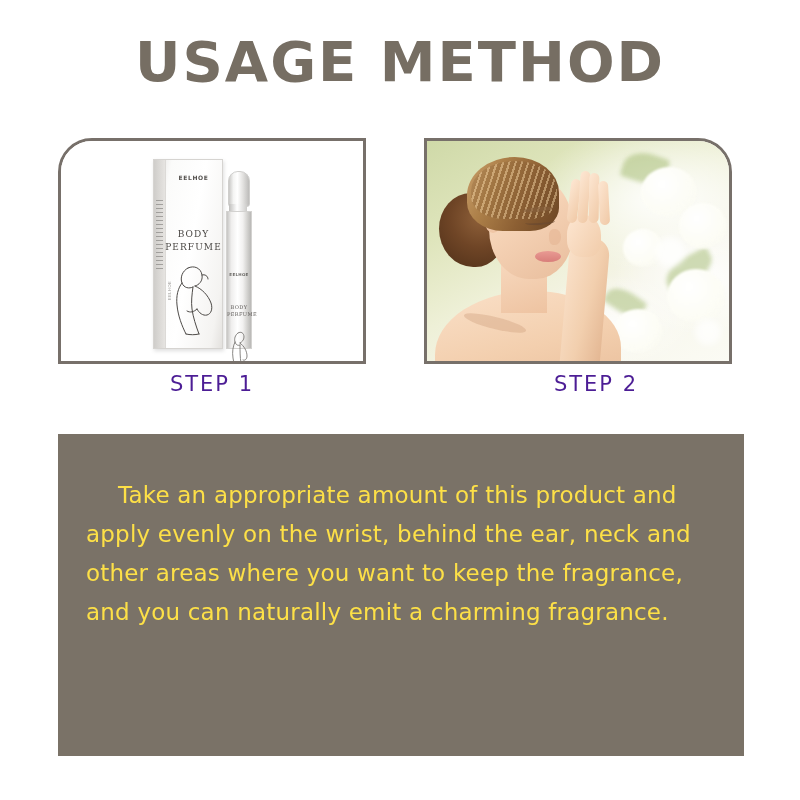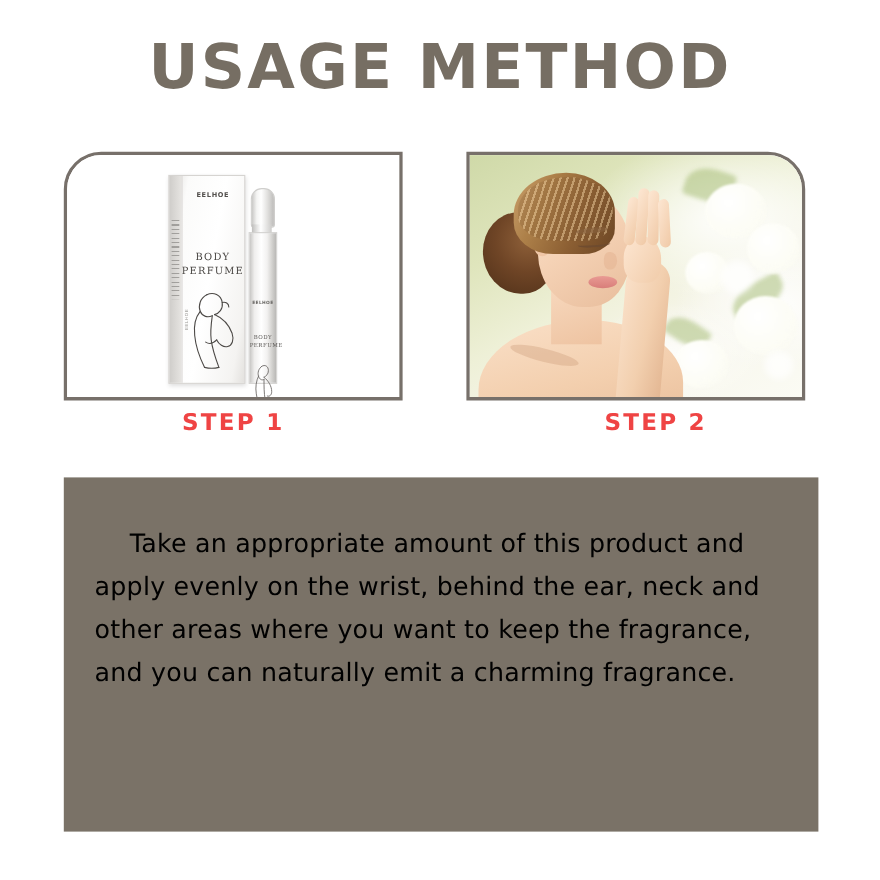--- a/index.html
+++ b/index.html
@@ -336,43 +336,43 @@
   }
 
   
   .caption {
     position: absolute;
     top: 372px;
     width: 308px;
     text-align: center;
     font-family: "DejaVu Sans", sans-serif;
     font-size: 21px;
-    font-weight: bold;
+    font-weight: normal;
     letter-spacing: 2px;
-    color: #ef4444;
+    color: #4c1d95;
   }
   .caption-left  { left: 58px; }
   .caption-right { left: 442px; }
 
   
   .desc-block {
     position: absolute;
     left: 58px;
     top: 434px;
     width: 686px;
     height: 322px;
     background: #7a7267;
     box-sizing: border-box;
   }
   .desc-text {
     position: absolute;
     left: 28px;
     right: 26px;
     top: 42px;
-    color: #000000;
+    color: #fde047;
     font-family: "DejaVu Sans", sans-serif;
     font-size: 23px;
     line-height: 39px;
     letter-spacing: .2px;
     text-indent: 32px;
     text-align: left;
   }
 </style>
 </head>
 <body>

